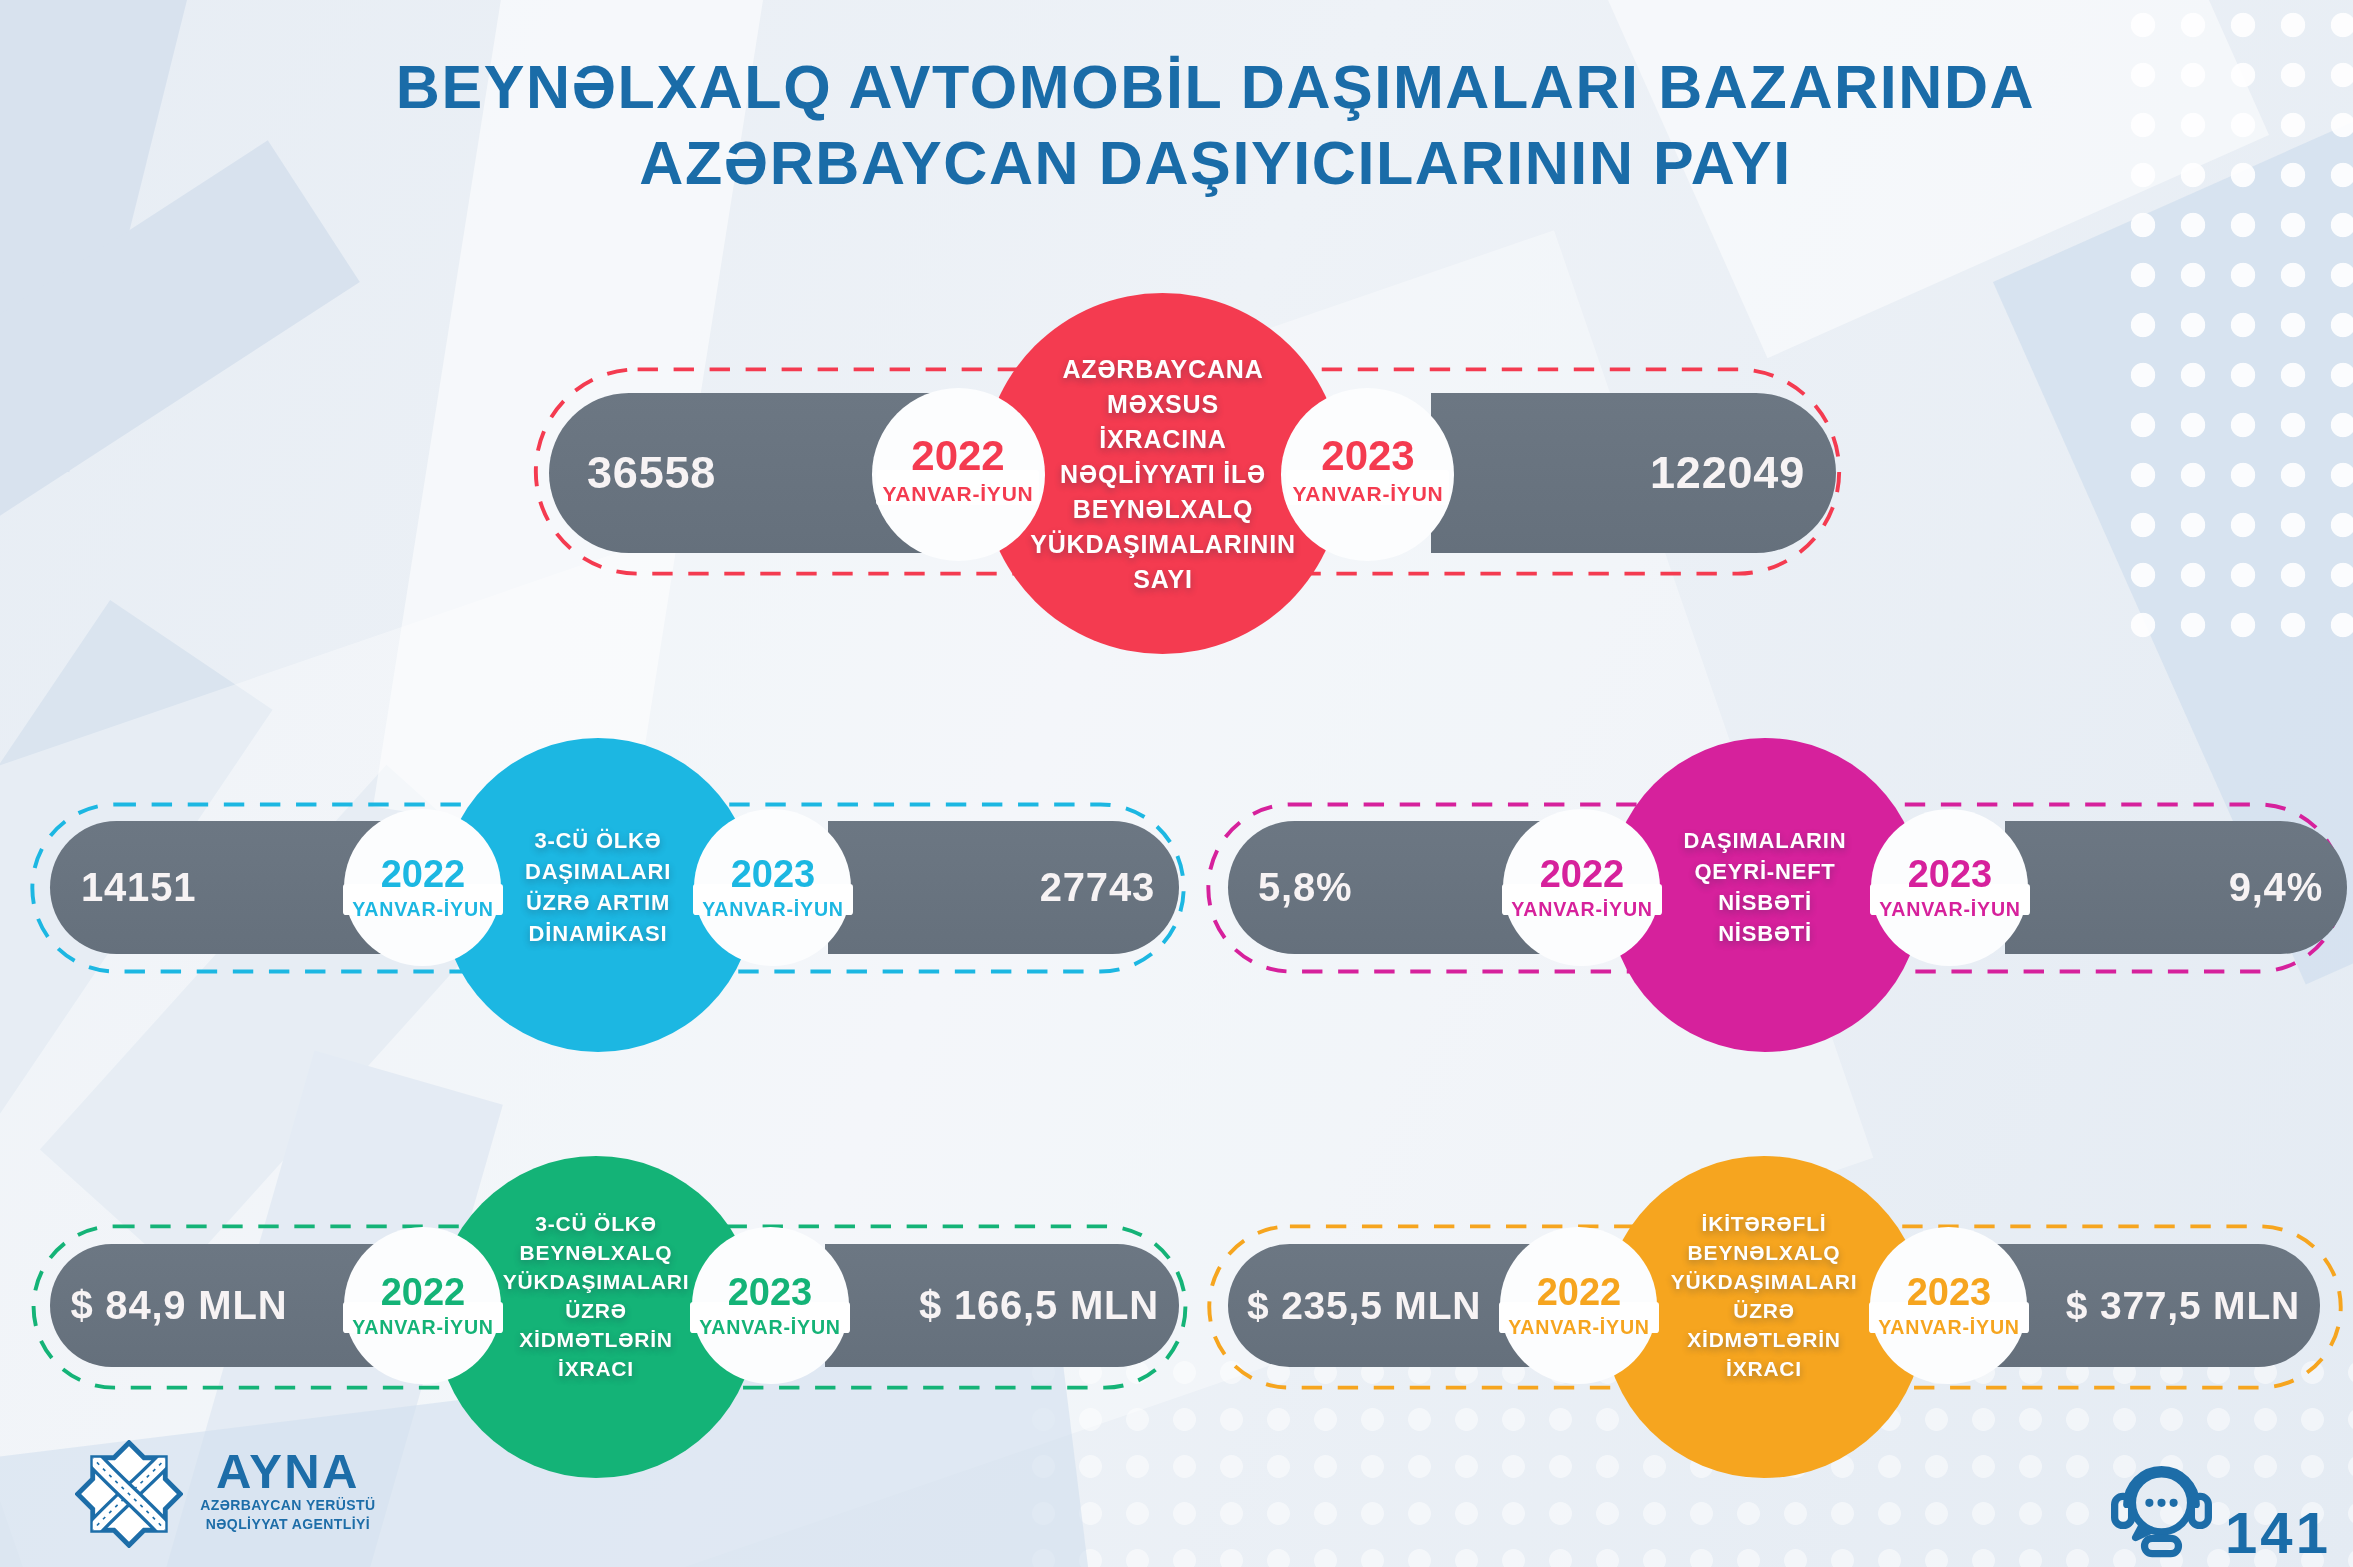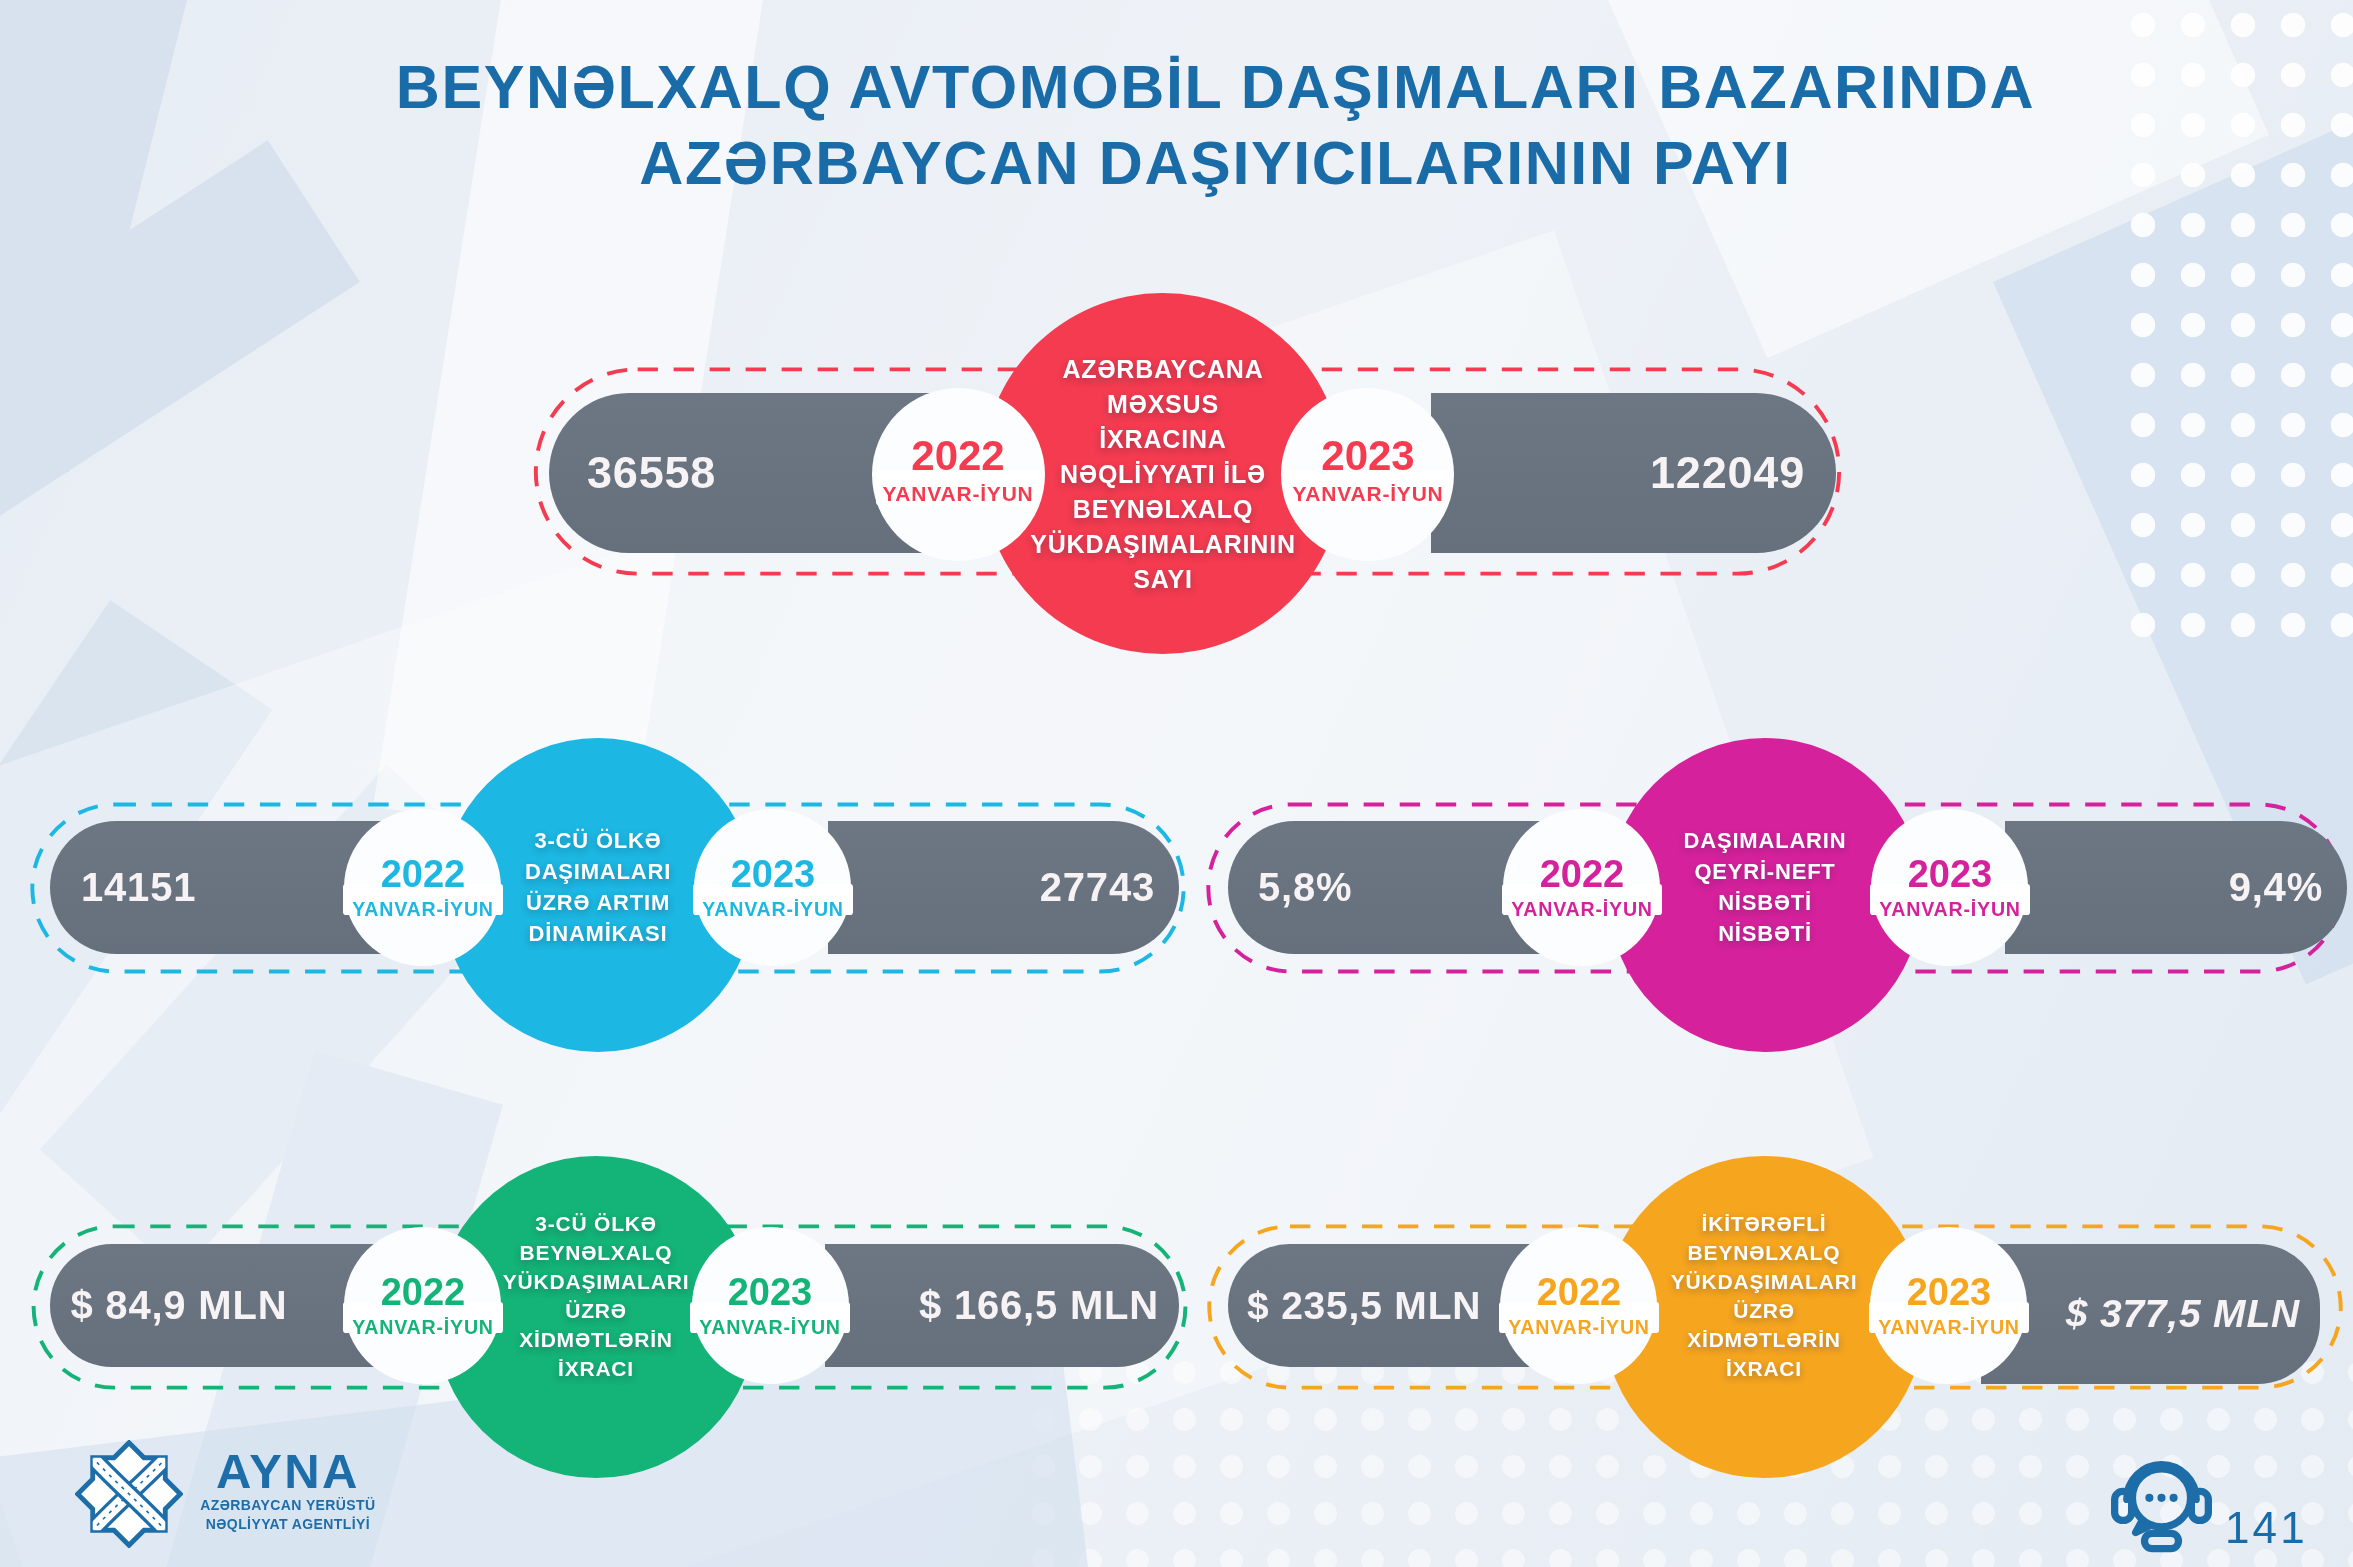--- a/index.html
+++ b/index.html
@@ -111,40 +111,40 @@
   #card-green .band-r{left:690px;top:1302px;width:160px;height:31px;}
   #card-green .year-l{left:423px;top:1305px;}
   #card-green .year-r{left:770px;top:1305px;}
   #card-green .bubble{left:435px;top:1156px;width:322px;height:322px;background:var(--c);}
   #card-green .bubble-label{left:596px;top:1296px;font-size:21px;line-height:29px;}
 
   
   #card-orange{--c:#f6a51f;}
   #card-orange .dash{left:1206px;top:1224px;}
   #card-orange .pill-l{left:1228px;top:1244px;width:296px;height:123px;border-radius:62px 0 0 62px;padding-left:19px;}
-  #card-orange .pill-r{left:1981px;top:1244px;width:319px;height:140px;border-radius:0 62px 62px 0;padding-right:20.4px;font-style:italic;}
+  #card-orange .pill-r{left:1981px;top:1244px;width:319px;height:123px;border-radius:0 62px 62px 0;padding-right:20.4px;}
   #card-orange .val{font-size:39px;}
   #card-orange .wc-l{left:1500px;top:1227px;width:157px;height:157px;}
   #card-orange .wc-r{left:1870px;top:1227px;width:157px;height:157px;}
   #card-orange .band-l{left:1499px;top:1302px;width:160px;height:31px;}
   #card-orange .band-r{left:1869px;top:1302px;width:160px;height:31px;}
   #card-orange .year-l{left:1579px;top:1305px;}
   #card-orange .year-r{left:1949px;top:1305px;}
   #card-orange .bubble{left:1603px;top:1156px;width:322px;height:322px;background:var(--c);}
   #card-orange .bubble-label{left:1764px;top:1296px;font-size:21px;line-height:29px;}
 
   
   .footer-logo{position:absolute;left:75px;top:1440px;z-index:5;display:flex;align-items:flex-start;}
   .logo-star{width:108px;height:108px;}
   .logo-text{margin-left:17.3px;display:flex;flex-direction:column;align-items:center;}
   .logo-name{color:#1d6da8;font-weight:bold;font-size:49px;letter-spacing:2.4px;line-height:50px;margin-top:6.3px;}
   .logo-sub{color:#1d6da8;font-weight:bold;font-size:14px;line-height:19px;letter-spacing:0.4px;text-align:center;}
   .hotline{position:absolute;left:2109px;top:1451px;z-index:5;display:flex;align-items:center;}
   .hotline-icon{width:105px;height:105px;}
-  .hotline-number{color:#1a6ca8;font-weight:normal;font-size:44px;letter-spacing:3.1px;margin-left:11px;margin-top:48px;}
+  .hotline-number{color:#1a6ca8;font-weight:bold;font-size:58px;letter-spacing:3.1px;margin-left:11px;margin-top:48px;}
 </style>
 </head>
 <body>
 
 <div class="stage">
 
   <div class="ws ws-arm1"></div>
   <div class="ws ws-arm2"></div>
   <div class="ws ws-arm3"></div>
   <div class="ws ws-arm4"></div>

